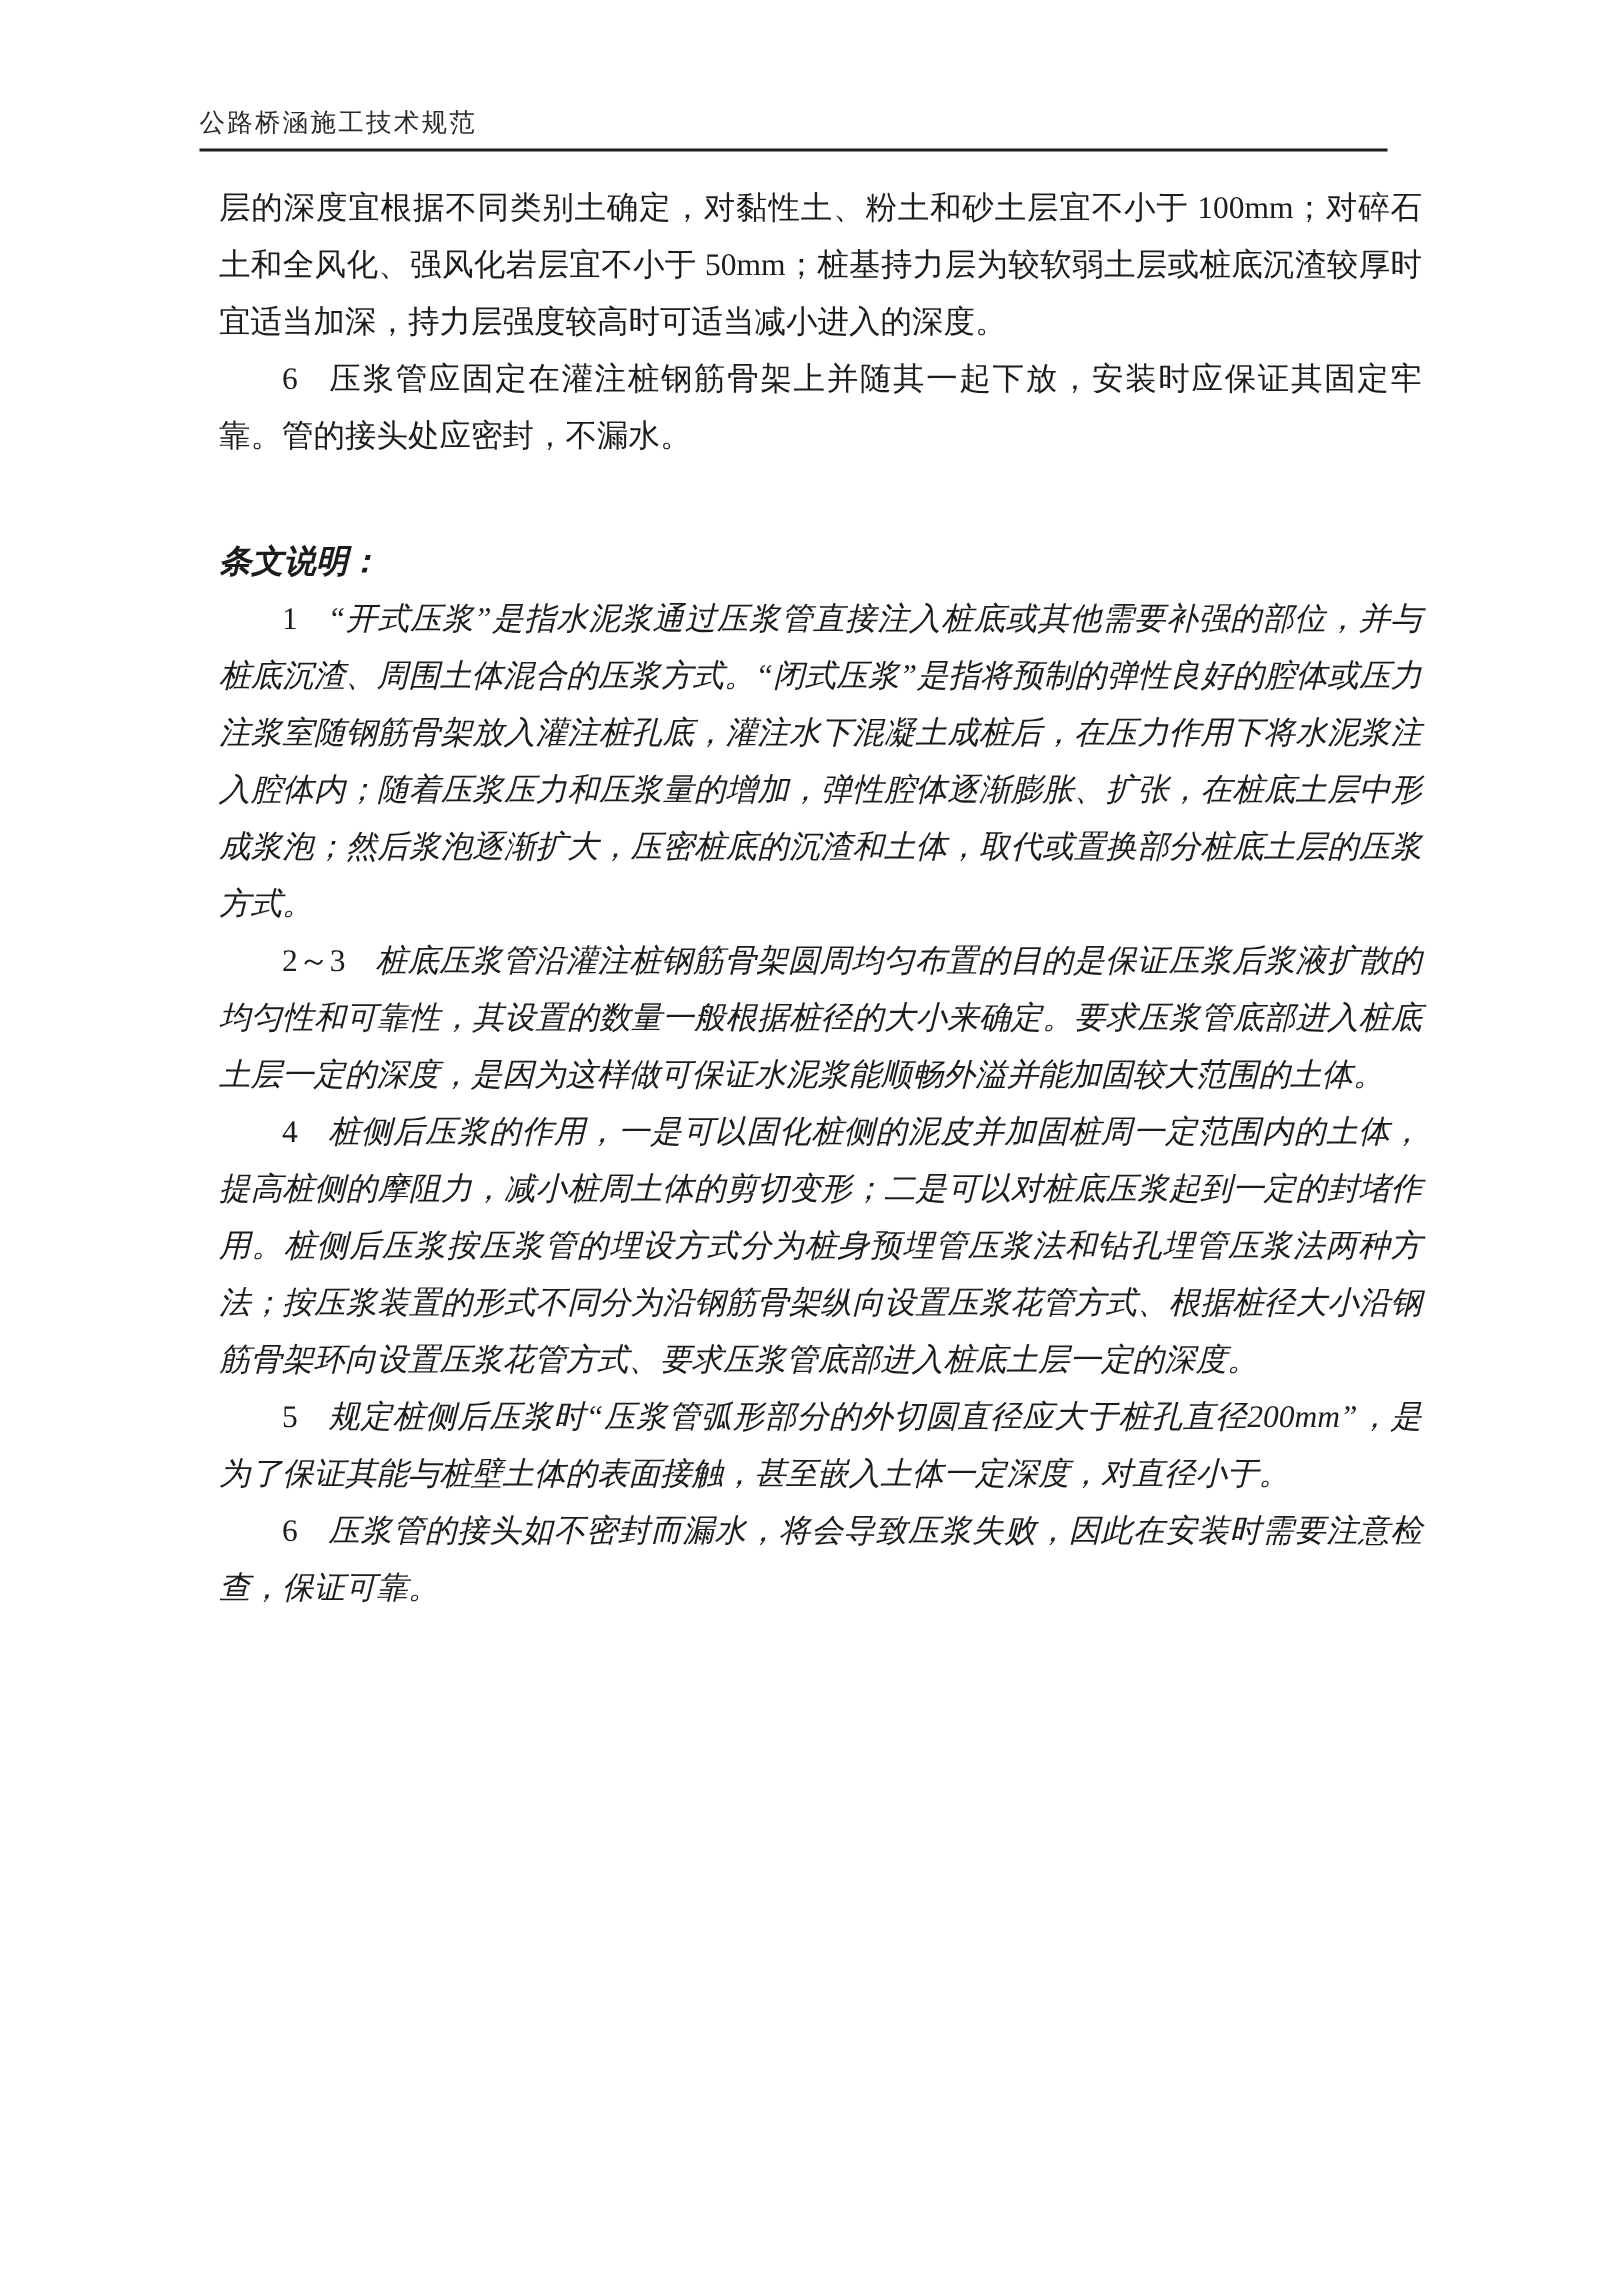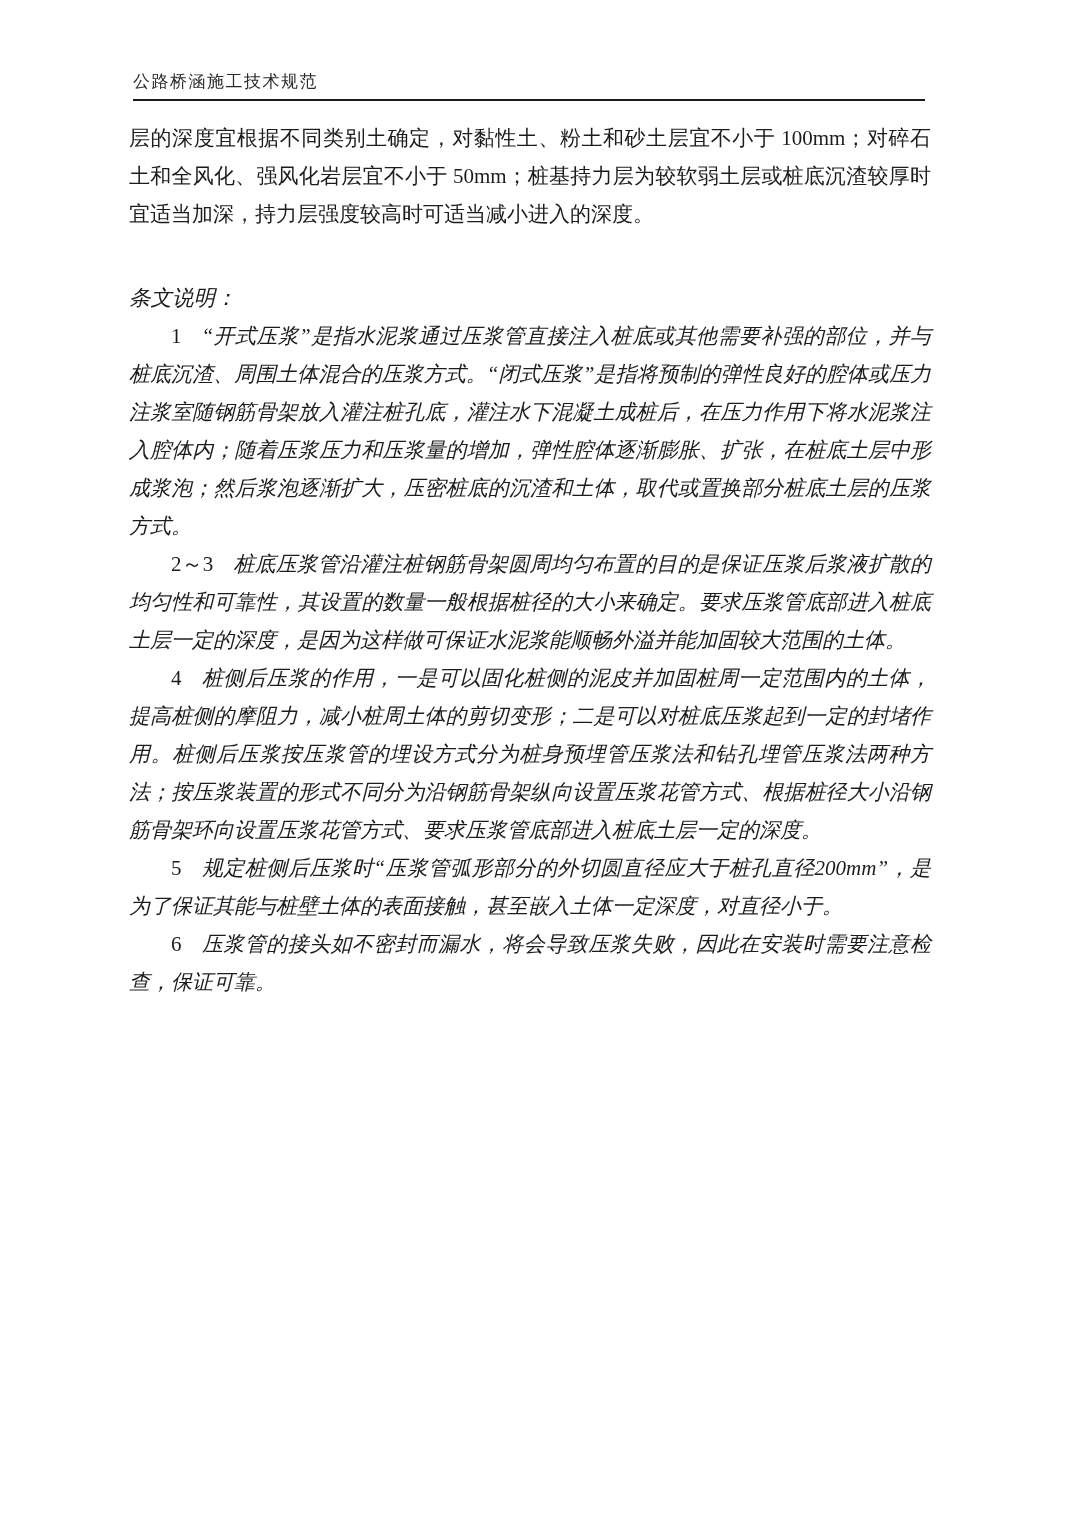--- a/index.html
+++ b/index.html
@@ -23,39 +23,39 @@
   .header-rule {
     position: absolute;
     left: 133px;
     top: 99px;
     width: 792px;
     height: 2px;
     background: #1c1c1c;
   }
   .content {
     position: absolute;
-    left: 129px;
+    left: 146px;
     top: 119px;
     width: 802px;
   }
   .body-text {
     margin: 0;
     font-size: 21px;
     line-height: 38px;
     text-align: justify;
     text-justify: inter-ideograph;
     text-indent: 2em;
   }
   .no-indent { text-indent: 0; }
   .num { margin-right: 0.95em; }
   .commentary-heading {
     margin: 46px 0 0 0;
     font-size: 21.5px;
     line-height: 38px;
-    font-weight: normal;
+    font-weight: bold;
     font-style: italic;
   }
   .commentary {
     font-style: italic;
   }
   .commentary .num { font-style: normal; }
   .page-footer {
     position: absolute;
     left: 0;
     top: 1402px;
@@ -75,20 +75,21 @@
   </div>
 
   <div class="header-rule"></div>
 
   <div class="content">
 
     <p class="body-text no-indent"><span>层的深度宜根据不同类别土确定，对黏性土、粉土和砂土层宜不小于 100mm；对碎石土和全风化、强风化岩层宜不小于 50mm；桩基持力层为较软弱土层或桩底沉渣较厚时宜适当加深，持力层强度较高时可适当减小进入的深度。</span></p>
 
 
 
+    <p class="body-text"><span class="num">6</span><span>压浆管应固定在灌注桩钢筋骨架上并随其一起下放，安装时应保证其固定牢靠。管的接头处应密封，不漏水。</span></p>
 
     <h3 class="commentary-heading">条文说明：</h3>
 
     <p class="body-text commentary"><span class="num">1</span><span>“开式压浆”是指水泥浆通过压浆管直接注入桩底或其他需要补强的部位，并与桩底沉渣、周围土体混合的压浆方式。“闭式压浆”是指将预制的弹性良好的腔体或压力注浆室随钢筋骨架放入灌注桩孔底，灌注水下混凝土成桩后，在压力作用下将水泥浆注入腔体内；随着压浆压力和压浆量的增加，弹性腔体逐渐膨胀、扩张，在桩底土层中形成浆泡；然后浆泡逐渐扩大，压密桩底的沉渣和土体，取代或置换部分桩底土层的压浆方式。</span></p>
 
     <p class="body-text commentary"><span class="num">2～3</span><span>桩底压浆管沿灌注桩钢筋骨架圆周均匀布置的目的是保证压浆后浆液扩散的均匀性和可靠性，其设置的数量一般根据桩径的大小来确定。要求压浆管底部进入桩底土层一定的深度，是因为这样做可保证水泥浆能顺畅外溢并能加固较大范围的土体。</span></p>
 
     <p class="body-text commentary"><span class="num">4</span><span>桩侧后压浆的作用，一是可以固化桩侧的泥皮并加固桩周一定范围内的土体，提高桩侧的摩阻力，减小桩周土体的剪切变形；二是可以对桩底压浆起到一定的封堵作用。桩侧后压浆按压浆管的埋设方式分为桩身预埋管压浆法和钻孔埋管压浆法两种方法；按压浆装置的形式不同分为沿钢筋骨架纵向设置压浆花管方式、根据桩径大小沿钢筋骨架环向设置压浆花管方式、要求压浆管底部进入桩底土层一定的深度。</span></p>
 
     <p class="body-text commentary"><span class="num">5</span><span>规定桩侧后压浆时“压浆管弧形部分的外切圆直径应大于桩孔直径200mm”，是为了保证其能与桩壁土体的表面接触，甚至嵌入土体一定深度，对直径小于。</span></p>

